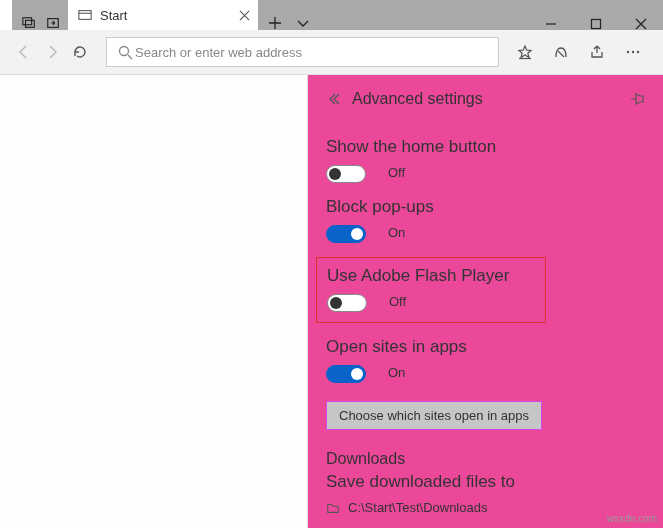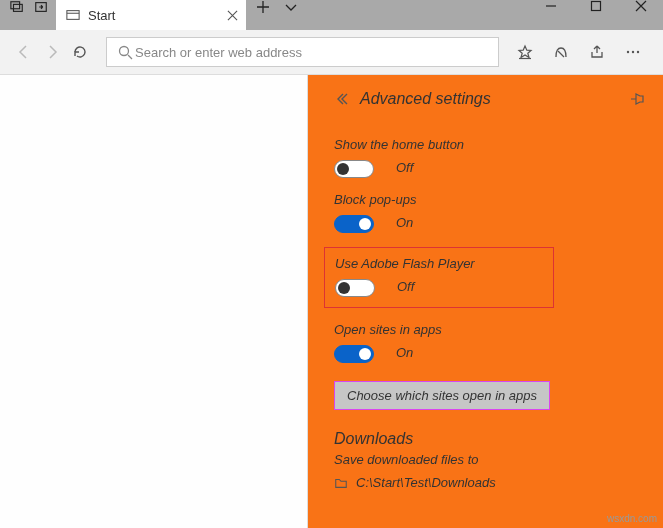--- a/index.html
+++ b/index.html
@@ -12,21 +12,22 @@
     width: 663px;
     height: 528px;
     overflow: hidden;
     position: relative;
   }
   
   .titlebar {
     height: 30px;
     background: #a9a9a9;
     display: flex;
-    align-items: flex-start;
+    align-items: flex-end;
+    margin-left: 12px;
   }
   .titlebar-left {
     display: flex;
     align-items: center;
     gap: 10px;
     padding: 0 8px 0 10px;
     color: #222;
   }
   .tlb-icon { width: 14px; height: 14px; color:#222; }
   .tab {
@@ -95,47 +96,46 @@
   
   .content {
     position: relative;
     height: calc(528px - 30px - 45px);
     background: #fefefe;
   }
   .settings-pane {
     position: absolute;
     right: 0; top: 0; bottom: 0;
     width: 356px;
-    background: #f97316;
+    background: #ec4899;
     border-left: 1px solid #ddd;
-    padding: 0 18px 0 26px;
+    padding: 0 18px 0 18px;
     overflow: hidden;
     color: #333;
-    font-style: italic;
   }
   .pane-header {
     display: flex;
     align-items: center;
     gap: 10px;
     height: 48px;
     margin-bottom: 14px;
   }
   .pane-header .back { width:16px; height:16px; color:#555; }
   .pane-header .title { font-size: 16px; flex:1; }
   .pane-header .pin { width:16px; height:16px; color:#555; }
   .setting-block { margin-bottom: 14px; }
   .setting-block.highlight {
     border: 1px solid #d33;
     padding: 8px 10px 10px 10px;
     margin-left: -10px;
     margin-right: -60px; 
     margin-right: 0;
     width: 230px;
   }
-  .setting-label { font-size: 13px; margin-bottom: 8px; }
+  .setting-label { font-size: 17px; margin-bottom: 8px; }
   .toggle-row { display:flex; align-items:flex-start; gap:22px; }
   .toggle {
     width: 40px; height: 18px;
     border-radius: 20px;
     position: relative;
     border: 1px solid #888;
     background: #fff;
   }
   .toggle .knob {
     position:absolute; top:2px; left:2px;

